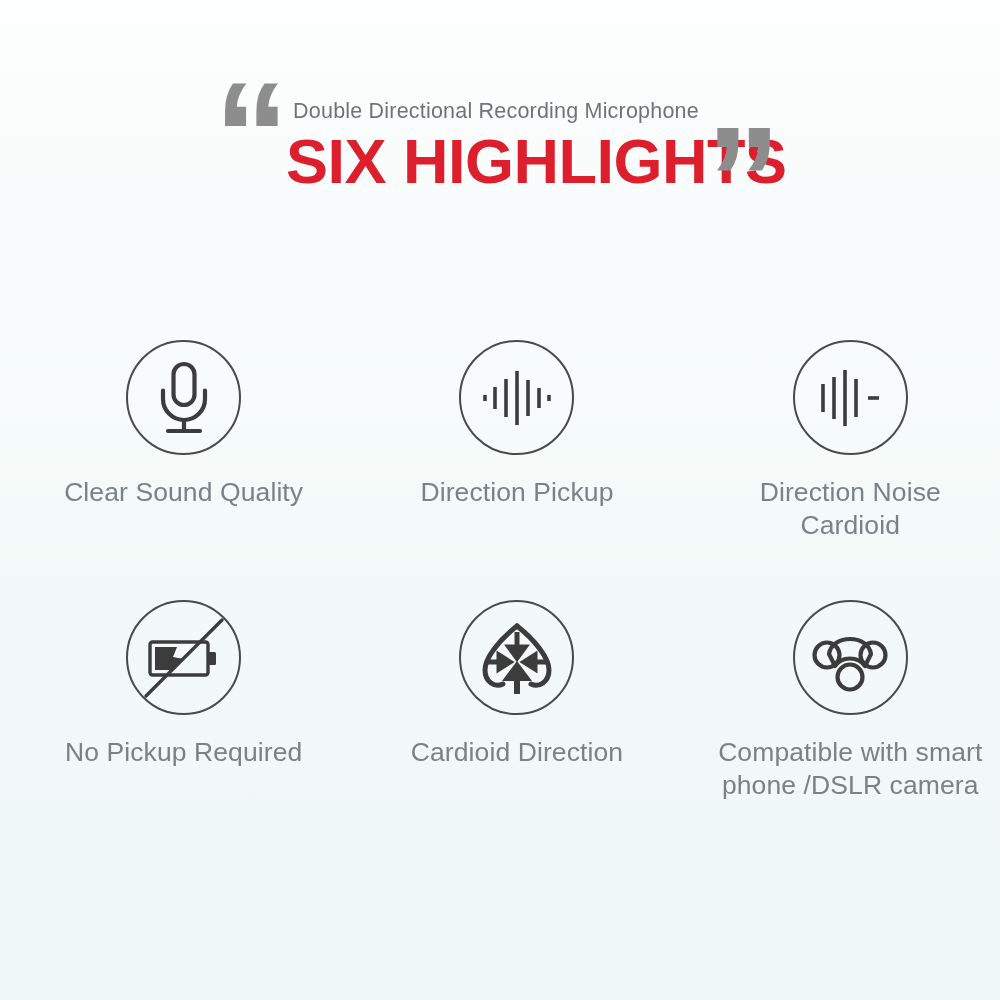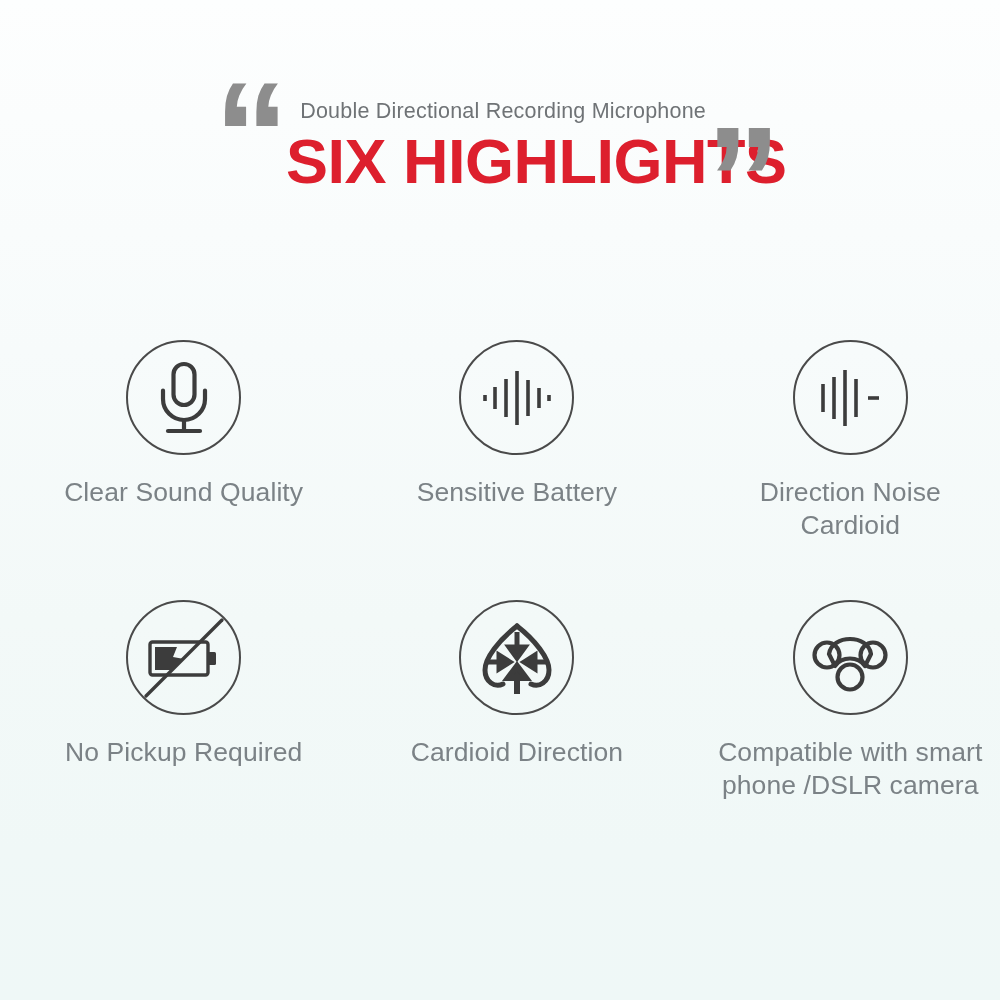--- a/index.html
+++ b/index.html
@@ -63,21 +63,20 @@
     text-align: center;
   }
 
   .subtitle {
     font-size: 21.5px;
     color: #6f7376;
     letter-spacing: 0.2px;
     font-weight: 400;
     white-space: nowrap;
     line-height: 30px;
-    text-align: right;
   }
 
   .title {
     margin-top: 4px;
     font-size: 63px;
     font-weight: 700;
     color: #dd1f2d;
     letter-spacing: -0.5px;
     white-space: nowrap;
     line-height: 62px;
@@ -167,21 +166,21 @@
             <line x1="5" y1="28" x2="5" y2="34"></line>
             <line x1="15" y1="20" x2="15" y2="42"></line>
             <line x1="26" y1="12" x2="26" y2="50"></line>
             <line x1="37" y1="4" x2="37" y2="58"></line>
             <line x1="48" y1="13" x2="48" y2="49"></line>
             <line x1="59" y1="21" x2="59" y2="41"></line>
             <line x1="69" y1="28" x2="69" y2="34"></line>
           </svg>
         </span>
       </div>
-      <div class="feature-label"><span>Sensitive Battery</span></div>
+      <div class="feature-label"><span>Direction Pickup</span></div>
     </div>
 
     <div class="feature">
       <div class="icon-circle">
         <span>
           <svg width="66" height="62" viewBox="0 0 66 62" fill="none" stroke="#3c3c3c" stroke-width="3.6" stroke-linecap="butt">
             <line x1="6" y1="17" x2="6" y2="45"></line>
             <line x1="17" y1="10" x2="17" y2="52"></line>
             <line x1="28" y1="3" x2="28" y2="59"></line>
             <line x1="39" y1="12" x2="39" y2="50"></line>

